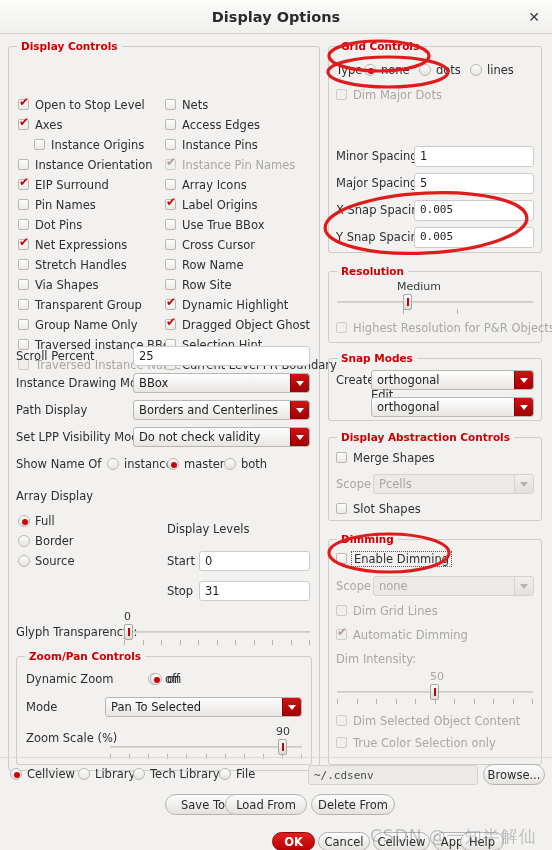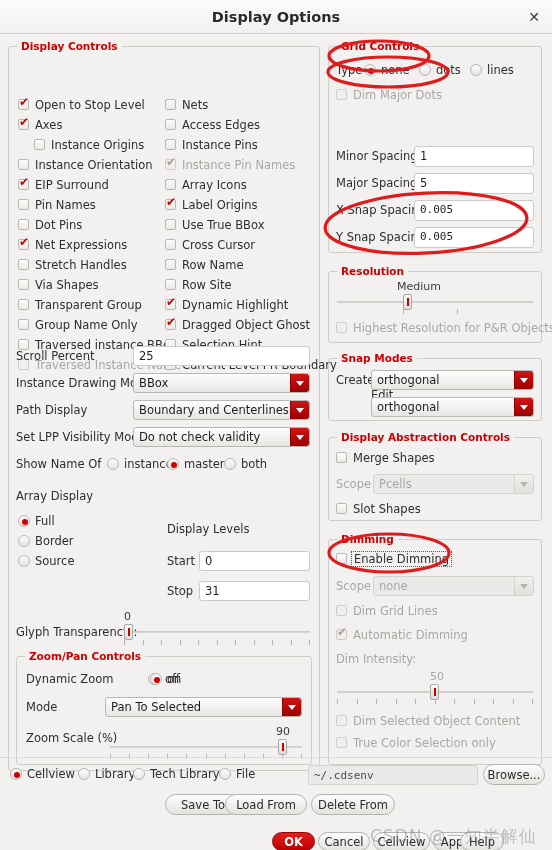--- a/index.html
+++ b/index.html
@@ -229,21 +229,21 @@
     <div class="entry" style="left:133px; top:311px; width:177px; height:20px;">25</div>
 
     <div class="lab" style="left:16px; top:340px;">Instance Drawing Mode</div>
     <div class="combo" style="left:133px; top:338px; width:177px; height:20px;">
       <span>BBox</span>
       <span class="arrow"></span>
     </div>
 
     <div class="lab" style="left:16px; top:367px;">Path Display</div>
     <div class="combo" style="left:133px; top:365px; width:177px; height:20px;">
-      <span>Boundary and Centerlines</span>
+      <span>Borders and Centerlines</span>
       <span class="arrow"></span>
     </div>
 
     <div class="lab" style="left:16px; top:394px;">Set LPP Visibility Mode</div>
     <div class="combo" style="left:133px; top:392px; width:177px; height:20px;">
       <span>Do not check validity</span>
       <span class="arrow"></span>
     </div>
 
     <div class="lab" style="left:16px; top:421px;">Show Name Of</div>

